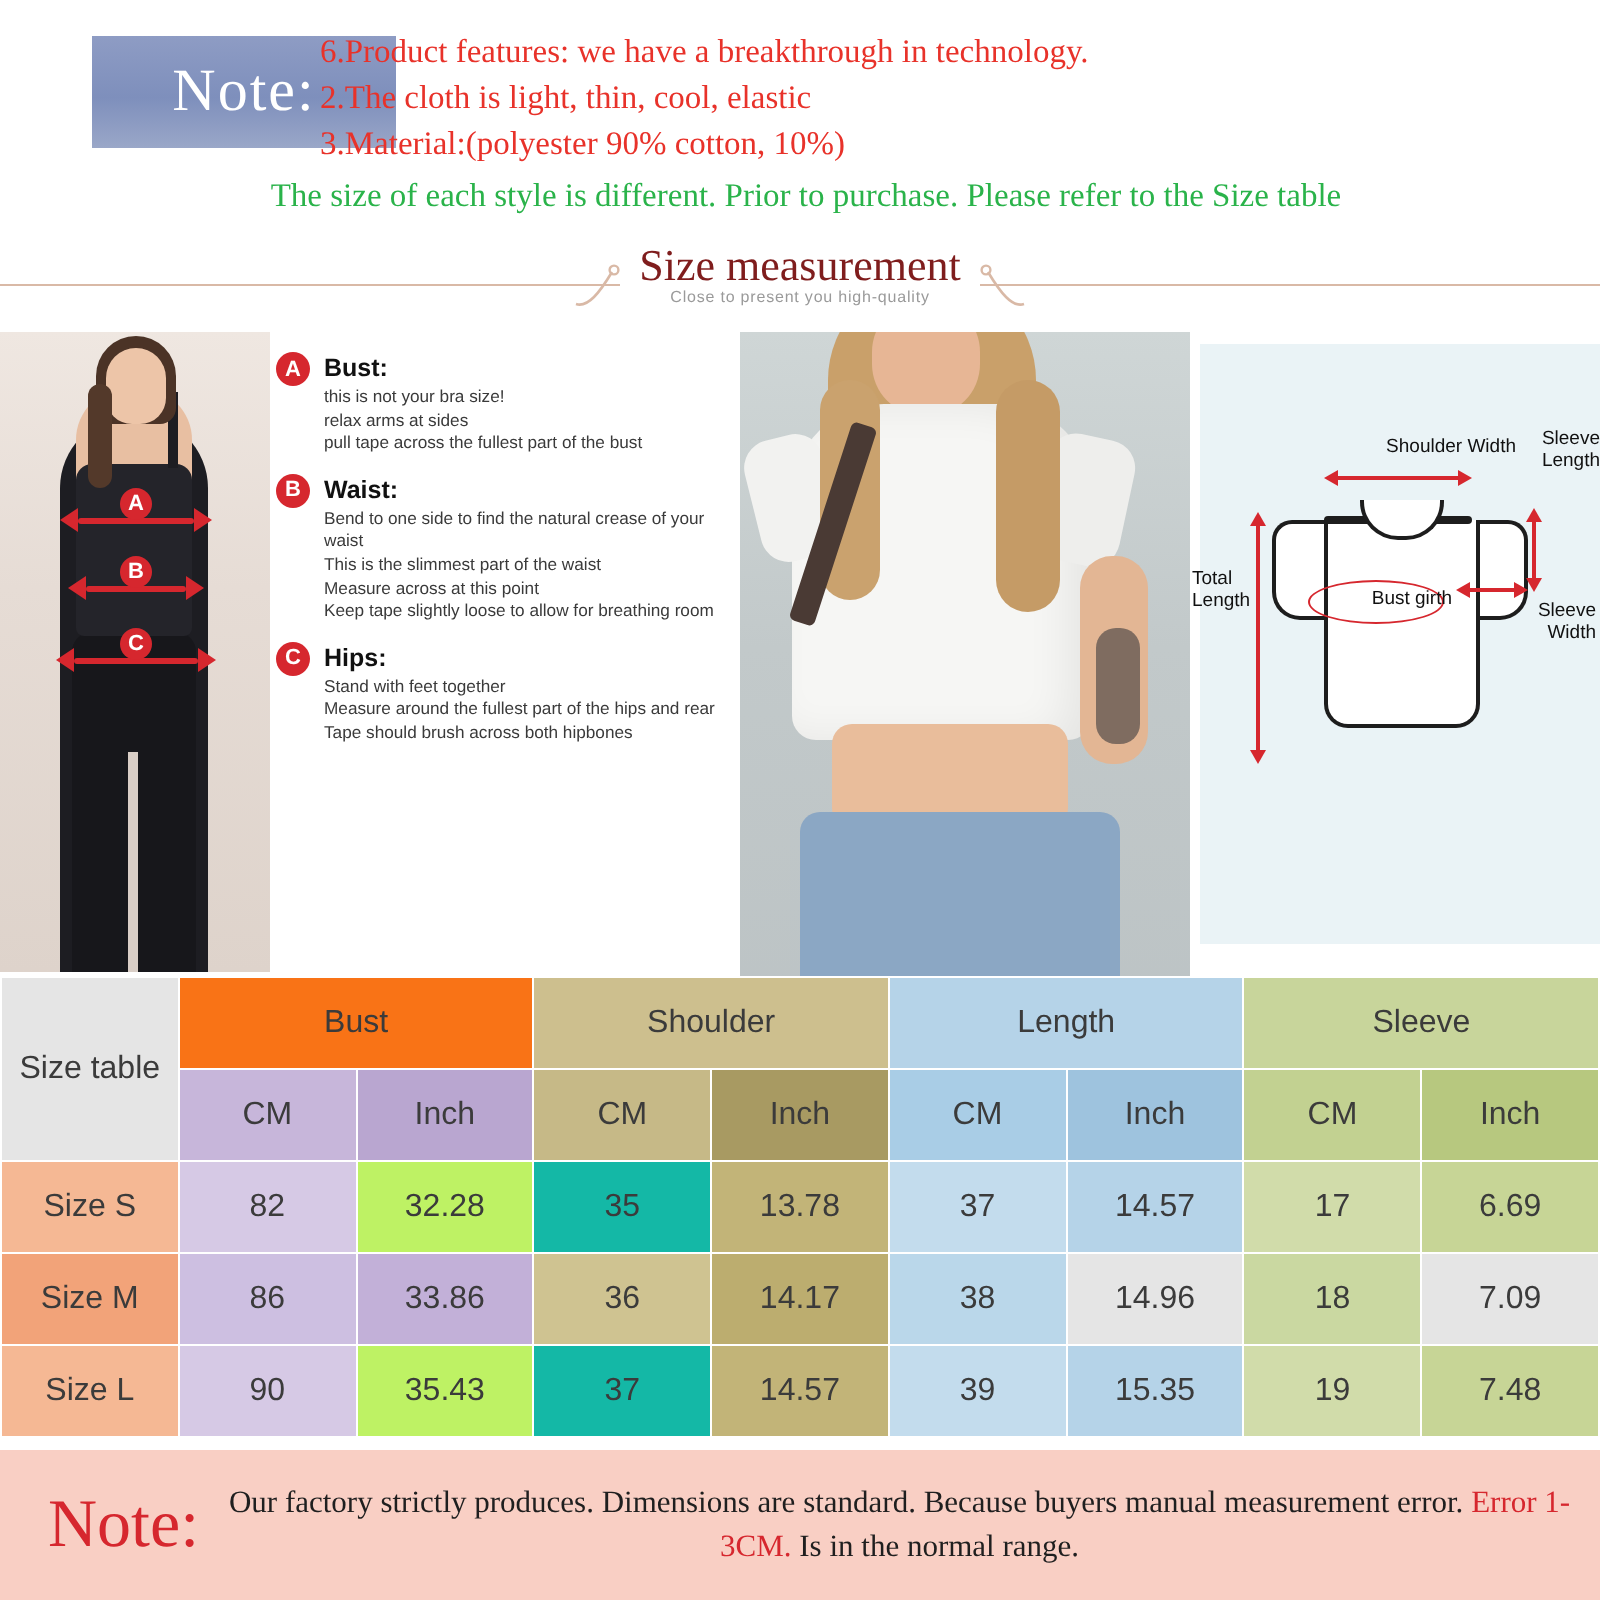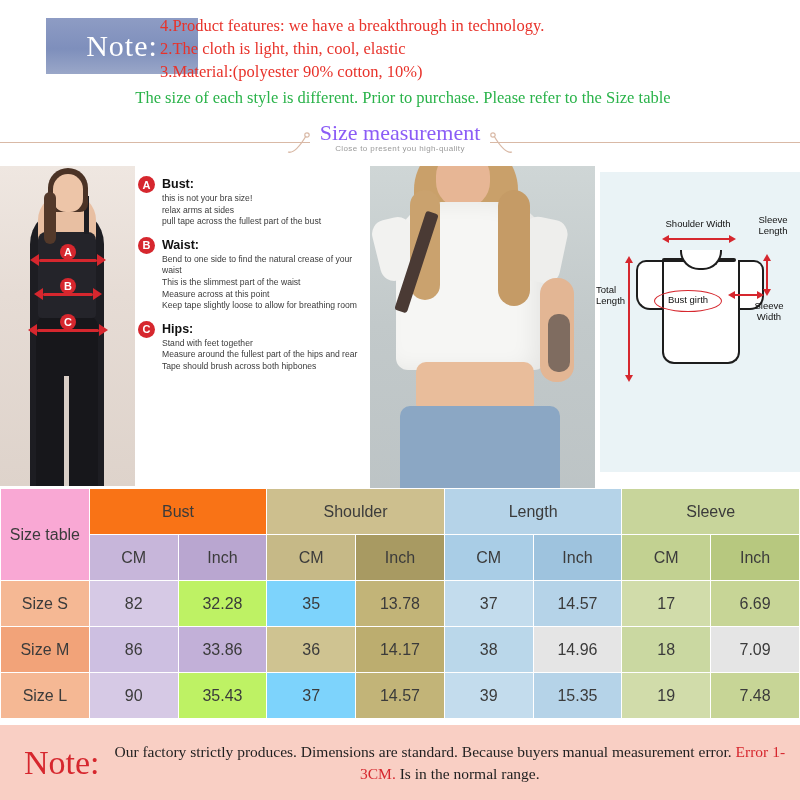--- a/index.html
+++ b/index.html
@@ -41,21 +41,21 @@
     font-size:16.5px;color:#2ab34a;white-space:nowrap;
   }
 
   
   .sm-header{
     position:relative;height:48px;
   }
   .sm-title{
     position:absolute;left:0;right:0;top:2px;text-align:center;
     font-family:"Liberation Serif", serif;
-    font-size:22px;color:#8b5cf6;
+    font-size:22px;color:#7f1d1d;
   }
   .sm-sub{
     position:absolute;left:0;right:0;top:26px;text-align:center;
     font-size:8px;color:#9a9a9a;letter-spacing:.4px;
   }
   .sm-line{
     position:absolute;top:24px;height:1px;background:#d9b9a6;
   }
   .sm-line.left{left:0;width:310px;}
   .sm-line.right{right:0;width:310px;}
@@ -211,21 +211,21 @@
   }
   .dg-sleeve-l{
     position:absolute;left:0px;top:18px;width:32px;height:46px;
     border:2px solid #1d1d1d;border-right:none;border-radius:10px 0 0 14px;background:#fff;
   }
   .dg-sleeve-r{
     position:absolute;left:94px;top:18px;width:32px;height:46px;
     border:2px solid #1d1d1d;border-left:none;border-radius:0 10px 14px 0;background:#fff;
   }
   .dg-label{
-    position:absolute;font-size:9.5px;color:#111;line-height:11px;text-align:center;
+    position:absolute;font-size:9.5px;color:#111;line-height:11px;text-align:right;
   }
   .dg-arrow-h{position:absolute;height:10px;display:flex;align-items:center;}
   .dg-arrow-v{position:absolute;width:10px;display:flex;flex-direction:column;align-items:center;}
   .dg-line-h{height:1.6px;background:#d6272e;flex:1;}
   .dg-line-v{width:1.6px;background:#d6272e;flex:1;}
   .dg-h-l{width:0;height:0;border-top:4px solid transparent;border-bottom:4px solid transparent;border-right:7px solid #d6272e;}
   .dg-h-r{width:0;height:0;border-top:4px solid transparent;border-bottom:4px solid transparent;border-left:7px solid #d6272e;}
   .dg-v-t{width:0;height:0;border-left:4px solid transparent;border-right:4px solid transparent;border-bottom:7px solid #d6272e;}
   .dg-v-b{width:0;height:0;border-left:4px solid transparent;border-right:4px solid transparent;border-top:7px solid #d6272e;}
   .dg-bust-ell{
@@ -239,38 +239,38 @@
     table-layout:fixed;
   }
   table.size-table td{
     text-align:center;
     font-size:16px;
     color:#3b3b3b;
     border:1px solid #ffffff;
     height:43px;
     font-family:"Liberation Sans", sans-serif;
   }
-  .hdr-label{background:#f9a8d4;color:#ffffff;font-size:17px;}
+  .hdr-label{background:#e5e5e5;color:#ffffff;font-size:17px;}
   .row-label{background:#f5b894;color:#ffffff;font-size:16px;}
   .row-label.alt{background:#f2a379;}
   .grp-bust{background:#f97316;color:#3b3b3b;font-size:19px;}
   .grp-shoulder{background:#cdbf8e;color:#3b3b3b;font-size:19px;}
   .grp-length{background:#b5d3e8;color:#3b3b3b;font-size:19px;}
   .grp-sleeve{background:#c8d59b;color:#3b3b3b;font-size:19px;}
   .u-bust-cm{background:#c7b6da;}
   .u-bust-in{background:#b9a6d0;}
   .u-sh-cm{background:#c6b987;}
   .u-sh-in{background:#a89a62;}
   .u-len-cm{background:#a9cde6;}
   .u-len-in{background:#9ec3de;}
   .u-sl-cm{background:#c2d191;}
   .u-sl-in{background:#b7c87f;}
   .c-bust-cm{background:#d6c9e5;}
   .c-bust-in{background:#bef264;}
-  .c-sh-cm{background:#7dd3fc;}
+  .c-sh-cm{background:#14b8a6;}
   .c-sh-in{background:#c2b478;}
   .c-len-cm{background:#c3dced;}
   .c-len-in{background:#b5d3e8;}
   .c-sl-cm{background:#d1dcaa;}
   .c-sl-in{background:#c7d596;}
   .c-bust-cm.b{background:#cdbfe1;}
   .c-bust-in.b{background:#c2b0d8;}
   .c-sh-cm.b{background:#cfc391;}
   .c-sh-in.b{background:#bcad6f;}
   .c-len-cm.b{background:#bad7ea;}
@@ -296,21 +296,21 @@
   .bn-text .err{color:#d6272e;}
 </style>
 </head>
 <body>
 
 <div class="top-note">
   <div class="note-badge">
     <span>Note:</span>
   </div>
   <div class="note-lines">
-    <div>4.Product features: we have a breakthrough in technology.</div>
+    <div>6.Product features: we have a breakthrough in technology.</div>
     <div>2.The cloth is light, thin, cool, elastic</div>
     <div>3.Material:(polyester 90% cotton, 10%)</div>
   </div>
   <div class="note-sub">The size of each style is different. Prior to purchase. Please refer to the Size table</div>
 </div>
 
 <div class="sm-header">
   <div class="sm-line left"></div>
   <div class="sm-line right"></div>
   <svg class="sm-swirl" style="left:286px;" viewBox="0 0 26 22">

